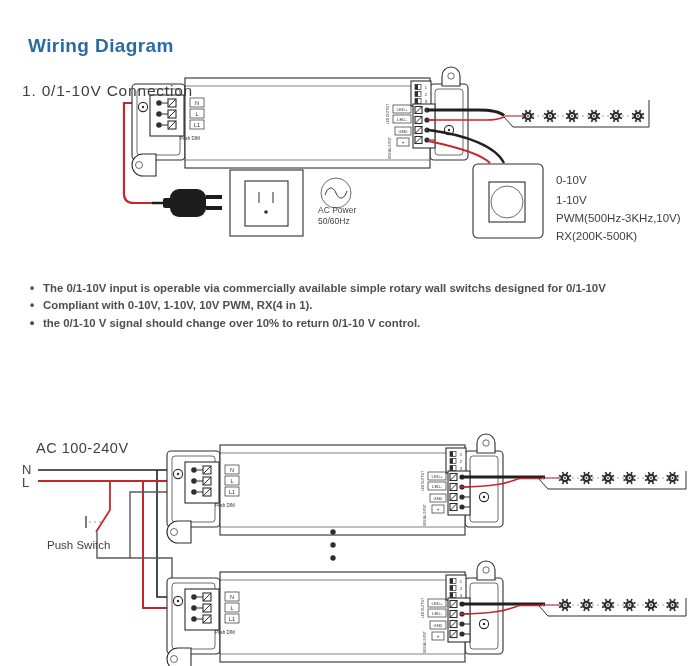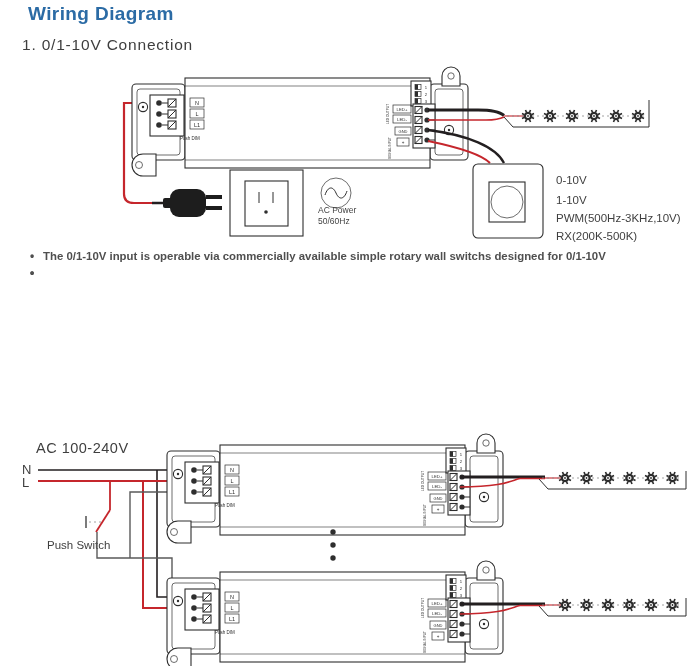--- a/index.html
+++ b/index.html
@@ -1,22 +1,22 @@
 <!DOCTYPE html>
 <html><head>
 <meta charset="utf-8">
 <style>
   html,body{margin:0;padding:0;background:#ffffff;}
   #page{position:relative;width:700px;height:666px;background:#fff;overflow:hidden;
         font-family:"Liberation Sans",sans-serif;}
   #page svg{position:absolute;left:0;pointer-events:none;}
-  .abs{position:absolute;}
+  .abs{position:absolute;margin-top:32px;}
   #title{left:28px;top:3px;font-size:19px;font-weight:600;letter-spacing:.4px;color:#2b6ba5;}
   .sec-head{left:22px;font-size:15.5px;font-weight:500;letter-spacing:.8px;color:#3e3e3e;}
-  #sec1-head{top:36px;}
+  #sec1-head{top:50px;}
   #sec2-head{top:388px;}
   #bullets{left:30px;top:249px;width:656px;font-size:11.4px;line-height:15.3px;color:#4f4f4f;}
   .bullet{position:relative;padding-left:13px;margin-bottom:2px;font-weight:bold;}
   .bullet::before{content:"\2022";position:absolute;left:0;top:0;font-size:12px;color:#4f4f4f;}
   
   .oln{fill:#fff;stroke:#2e2e2e;stroke-width:1.1;}
   .noln{fill:none;stroke:#2e2e2e;stroke-width:.7;}
   .ln{stroke:#2e2e2e;stroke-width:1;fill:none;}
   .thin{stroke-width:.6;}
   .fil{fill:#2e2e2e;stroke:none;}
@@ -617,18 +617,22 @@
   </svg>
 
   <div class="abs" id="title">Wiring Diagram</div>
   <div class="abs sec-head" id="sec1-head">1. 0/1-10V Connection</div>
 
   <div class="abs" id="bullets">
     <div class="bullet">
       <div>The 0/1-10V input is operable via commercially available simple rotary wall switchs designed for 0/1-10V</div>
     </div>
     <div class="bullet">
+      <div>Compliant with 0-10V, 1-10V, 10V PWM, RX(4 in 1).</div>
     </div>
     <div class="bullet">
     </div>
+    <div class="bullet">
+      <div>the 0/1-10 V signal should change over 10% to return 0/1-10 V control.</div>
+    </div>
   </div>
 
 </div>
 
 </body></html>

